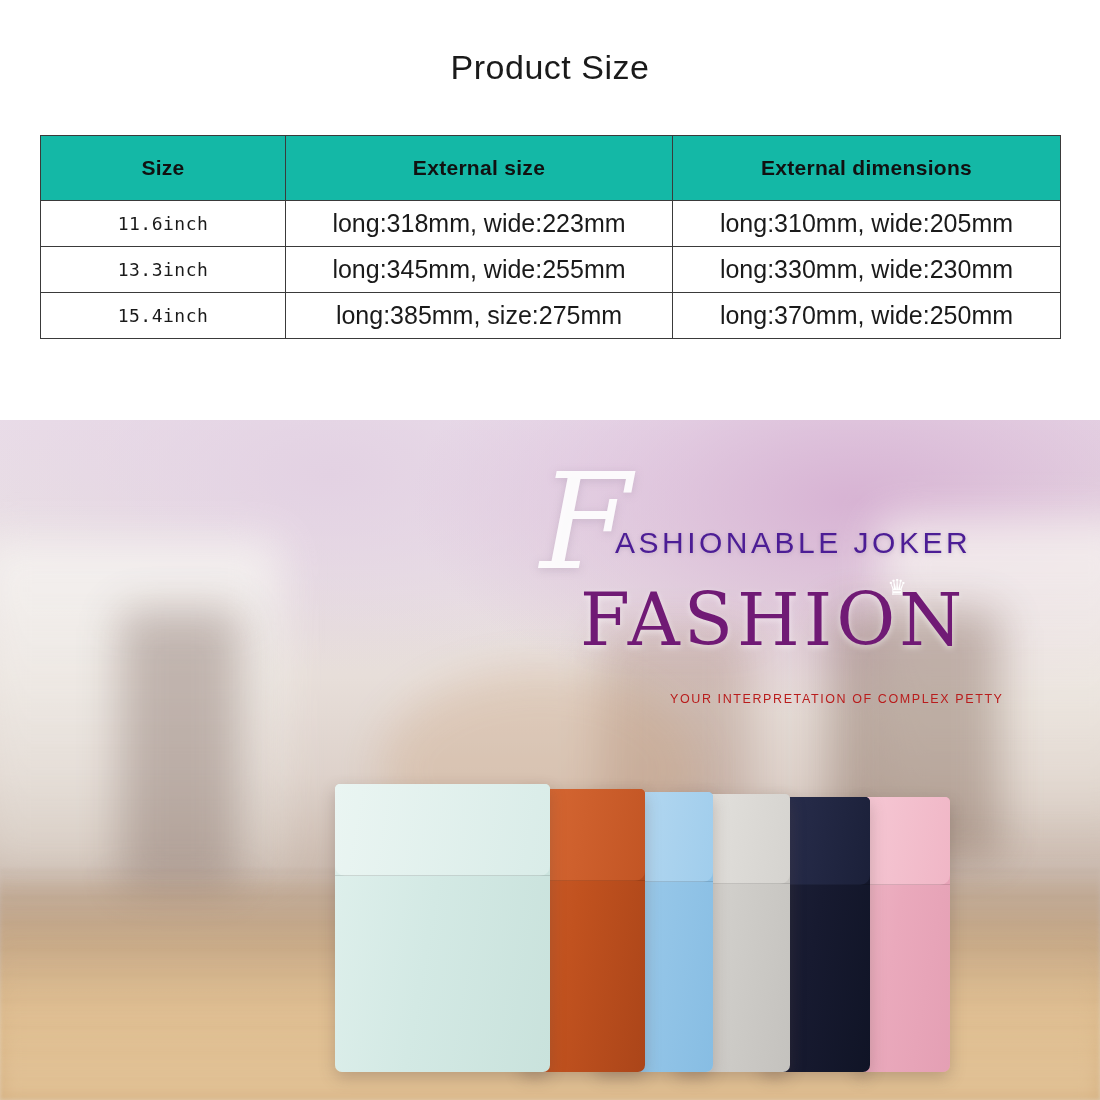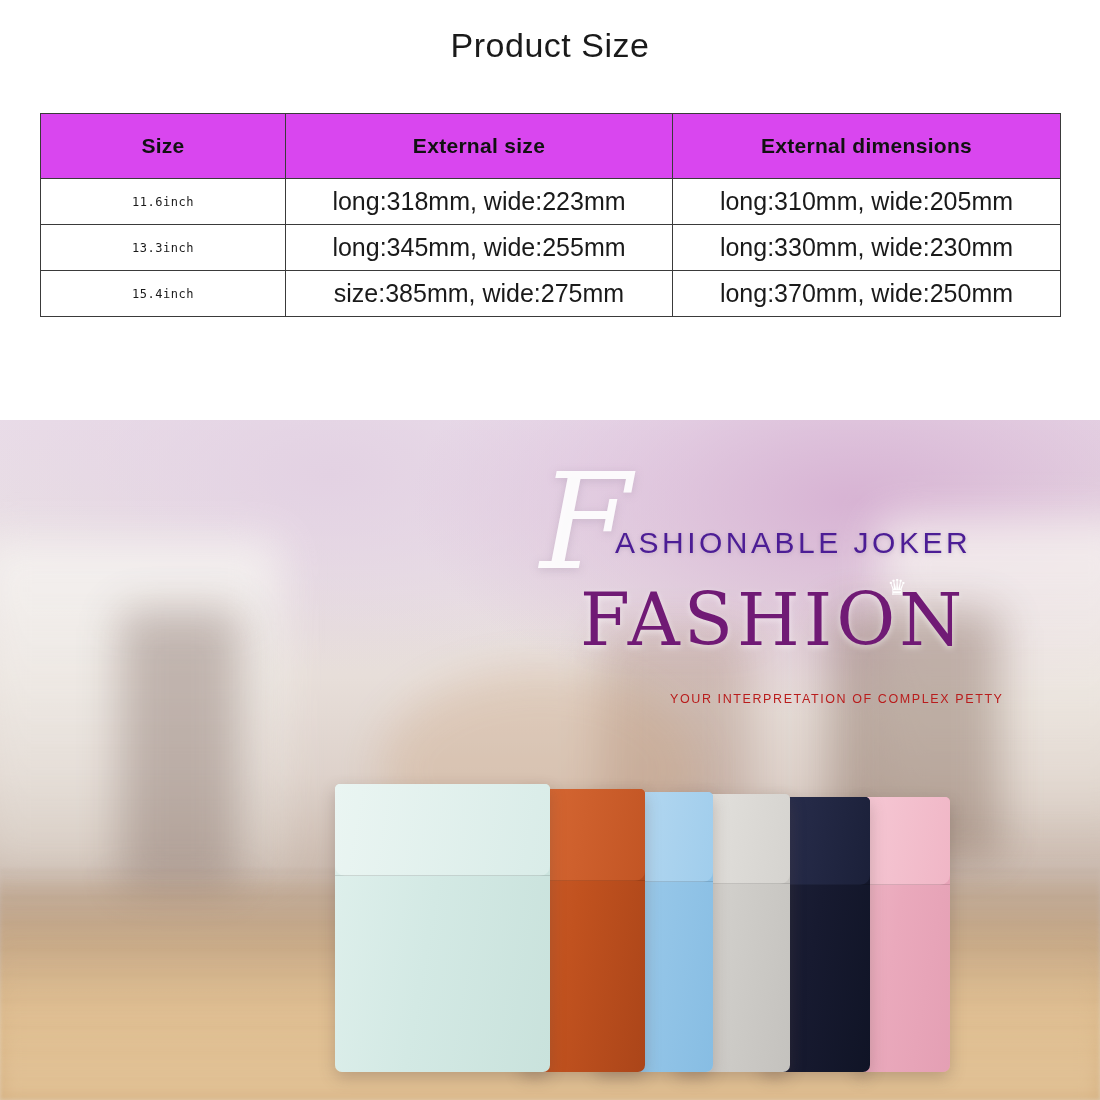--- a/index.html
+++ b/index.html
@@ -15,21 +15,21 @@
     position: relative;
   }
 
   
   .page-title {
     text-align: center;
     font-size: 34px;
     color: #1a1a1a;
     font-weight: normal;
     letter-spacing: 0.5px;
-    padding-top: 26px;
+    padding-top: 48px;
     padding-bottom: 0;
     margin: 0;
     font-family: "Liberation Sans", sans-serif;
   }
 
   
   .table-wrap {
     margin: 48px 40px 0 40px;
   }
   table.size-table {
@@ -37,36 +37,36 @@
     width: 1020px;
     table-layout: fixed;
   }
   table.size-table th,
   table.size-table td {
     border: 1px solid #3a3a3a;
     text-align: center;
     vertical-align: middle;
   }
   table.size-table thead th {
-    background: #d946ef;
+    background: #14b8a6;
     color: #111111;
     font-size: 21px;
     font-weight: bold;
     height: 62px;
     letter-spacing: 0.3px;
   }
   table.size-table tbody td {
     height: 43px;
     font-size: 25px;
     color: #1a1a1a;
     background: #ffffff;
   }
   table.size-table tbody td.size-cell {
     font-family: "DejaVu Sans Mono", monospace;
-    font-size: 12px;
+    font-size: 18px;
     letter-spacing: 0.5px;
   }
   col.c1 { width: 245px; }
   col.c2 { width: 387px; }
   col.c3 { width: 388px; }
 
   
   .hero {
     position: absolute;
     left: 0;
@@ -276,21 +276,21 @@
         <td>long:318mm, wide:223mm</td>
         <td>long:310mm, wide:205mm</td>
       </tr>
       <tr>
         <td class="size-cell">13.3inch</td>
         <td>long:345mm, wide:255mm</td>
         <td>long:330mm, wide:230mm</td>
       </tr>
       <tr>
         <td class="size-cell">15.4inch</td>
-        <td>size:385mm, wide:275mm</td>
+        <td>long:385mm, size:275mm</td>
         <td>long:370mm, wide:250mm</td>
       </tr>
     </tbody>
   </table>
 </div>
 
 <div class="hero">
 
   <div class="bg-base"></div>
   <div class="bg-shape shape-window-left"></div>

